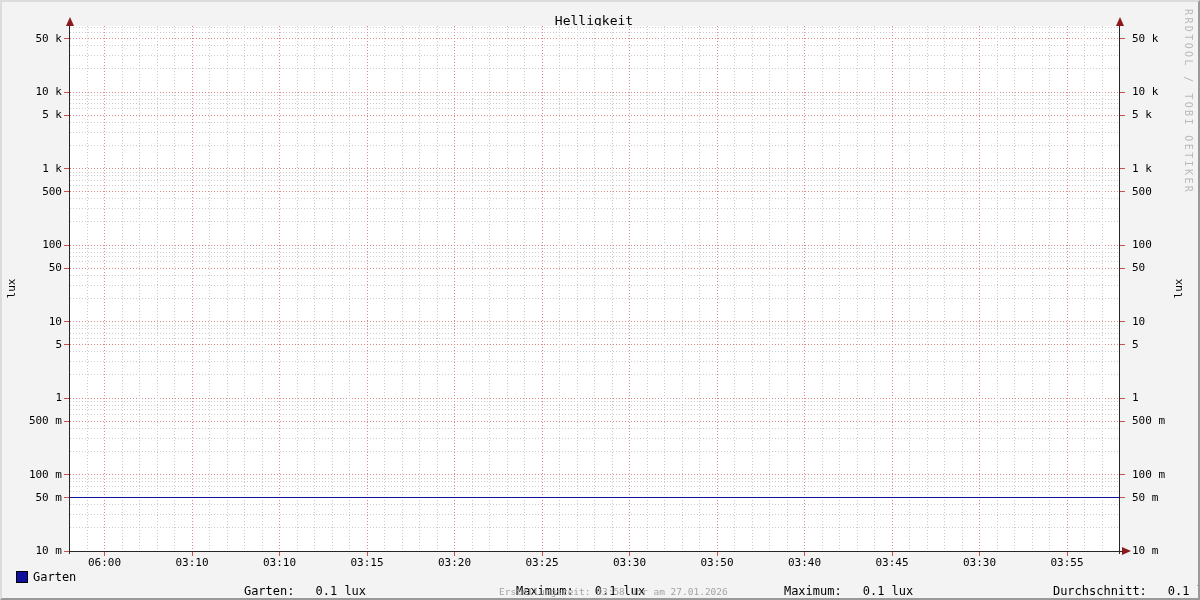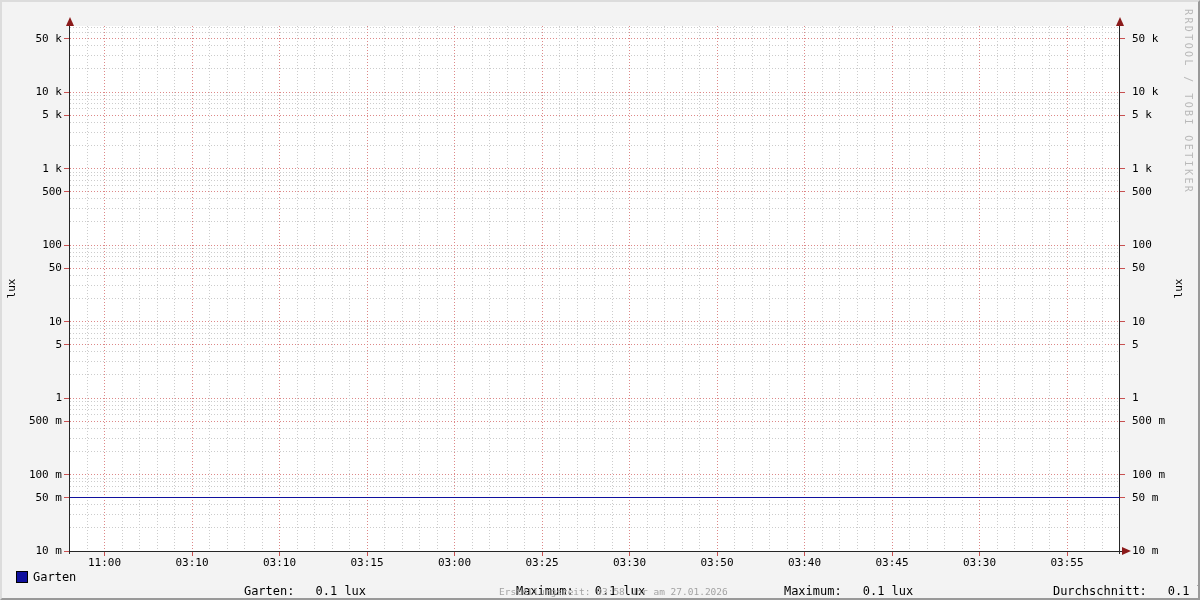--- a/index.html
+++ b/index.html
@@ -55,20 +55,21 @@
   .footer{
     position:absolute;left:497px;top:584px;font-size:9.5px;color:#a3a3a3;
   }
   .series-line{position:absolute;}
 </style>
 </head>
 <body>
 
 <div class="screen">
 
+  <div class="title">Helligkeit</div>
 
   <div class="watermark">RRDTOOL / TOBI OETIKER</div>
 
   <div class="canvas"></div>
 
   <div id="grid">
       <div style="position: absolute; left: 67.5px; width: 1050px; top: 525.471px; height: 1px; background: repeating-linear-gradient(90deg, rgb(204, 204, 204) 0px, rgb(204, 204, 204) 1px, transparent 1px, transparent 3px);"></div>
       <div style="position: absolute; left: 67.5px; width: 1050px; top: 512px; height: 1px; background: repeating-linear-gradient(90deg, rgb(204, 204, 204) 0px, rgb(204, 204, 204) 1px, transparent 1px, transparent 3px);"></div>
       <div style="position: absolute; left: 67.5px; width: 1050px; top: 502.442px; height: 1px; background: repeating-linear-gradient(90deg, rgb(204, 204, 204) 0px, rgb(204, 204, 204) 1px, transparent 1px, transparent 3px);"></div>
       <div style="position: absolute; left: 67.5px; width: 1050px; top: 495.029px; height: 1px; background: repeating-linear-gradient(90deg, rgb(221, 136, 136) 0px, rgb(221, 136, 136) 1px, transparent 1px, transparent 3px);"></div>
@@ -262,25 +263,25 @@
       <div class="ytick left" style="position: absolute; left: 8px; top: 390px;">1</div>
       <div class="ytick" style="position: absolute; left: 1130px; top: 390px;">1</div>
       <div class="ytick left" style="position: absolute; left: 8px; top: 413.029px;">500 m</div>
       <div class="ytick" style="position: absolute; left: 1130px; top: 413.029px;">500 m</div>
       <div class="ytick left" style="position: absolute; left: 8px; top: 466.5px;">100 m</div>
       <div class="ytick" style="position: absolute; left: 1130px; top: 466.5px;">100 m</div>
       <div class="ytick left" style="position: absolute; left: 8px; top: 489.529px;">50 m</div>
       <div class="ytick" style="position: absolute; left: 1130px; top: 489.529px;">50 m</div>
       <div class="ytick left" style="position: absolute; left: 8px; top: 543px;">10 m</div>
       <div class="ytick" style="position: absolute; left: 1130px; top: 543px;">10 m</div>
-      <div class="xtick" style="left: 72.5px;">11:00</div>
+      <div class="xtick" style="left: 72.5px;">06:00</div>
       <div class="xtick" style="left: 160px;">03:10</div>
       <div class="xtick" style="left: 247.5px;">03:10</div>
       <div class="xtick" style="left: 335px;">03:15</div>
-      <div class="xtick" style="left: 422.5px;">03:00</div>
+      <div class="xtick" style="left: 422.5px;">03:20</div>
       <div class="xtick" style="left: 510px;">03:25</div>
       <div class="xtick" style="left: 597.5px;">03:30</div>
       <div class="xtick" style="left: 685px;">03:50</div>
       <div class="xtick" style="left: 772.5px;">03:40</div>
       <div class="xtick" style="left: 860px;">03:45</div>
       <div class="xtick" style="left: 947.5px;">03:30</div>
       <div class="xtick" style="left: 1035px;">03:55</div>
     </div>
 
   <div id="series">

